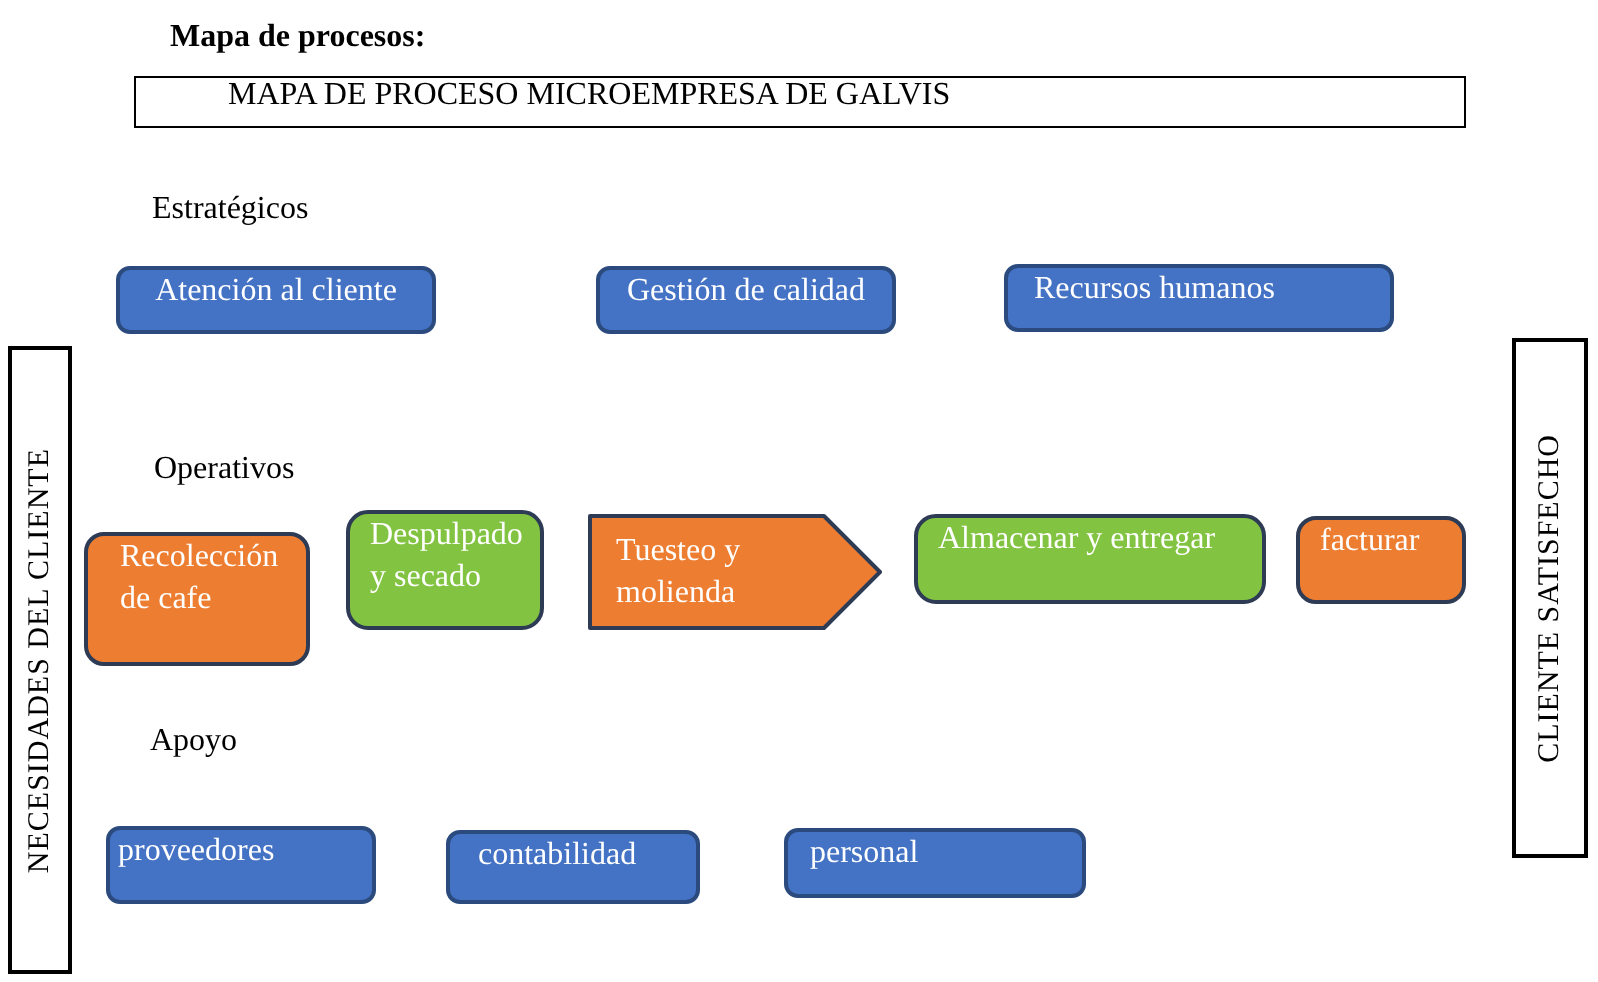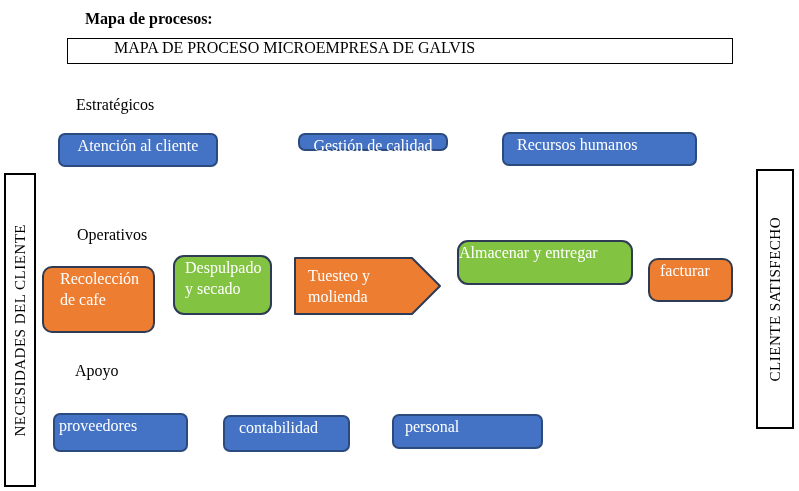--- a/index.html
+++ b/index.html
@@ -78,21 +78,21 @@
 
   <div class="abs title-box" style="left:67px; top:38px; width:666px; height:26px;">
     <span style="padding-left:46px;">MAPA DE PROCESO MICROEMPRESA DE GALVIS</span>
   </div>
 
   <div class="abs row-label" style="left:76px; top:96px;">Estratégicos</div>
 
   <div class="abs node blue center" style="left:58px; top:133px; width:160px; height:34px;">
     <span>Atención al cliente</span>
   </div>
-  <div class="abs node blue center" style="left:298px; top:133px; width:150px; height:18px;">
+  <div class="abs node blue center" style="left:298px; top:133px; width:150px; height:34px;">
     <span>Gestión de calidad</span>
   </div>
   <div class="abs node blue" style="left:502px; top:132px; width:195px; height:34px; padding-left:13px;">
     <span>Recursos humanos</span>
   </div>
 
   <div class="abs row-label" style="left:77px; top:226px;">Operativos</div>
 
   <div class="abs node orange" style="left:42px; top:266px; width:113px; height:67px; padding-left:16px;">
     <span>Recolección
@@ -105,21 +105,21 @@
   </div>
 
   <div class="abs arrow-wrap" style="left:294px; top:257px; width:148px; height:58px;">
     <svg width="148" height="58" viewBox="0 0 148 58">
       <polygon points="1,1 118,1 146,29 118,57 1,57" style="fill:var(--orange-fill); stroke:var(--dark-border); stroke-width:2;" stroke-linejoin="round"></polygon>
     </svg>
     <div class="arrow-label">Tuesteo y
 molienda</div>
   </div>
 
-  <div class="abs node green" style="left:457px; top:240px; width:176px; height:45px; ">
+  <div class="abs node green" style="left:457px; top:257px; width:176px; height:45px; padding-left:10px;">
     <span>Almacenar y entregar</span>
   </div>
 
   <div class="abs node orange" style="left:648px; top:258px; width:85px; height:44px; padding-left:10px;">
     <span>facturar</span>
   </div>
 
   <div class="abs row-label" style="left:75px; top:362px;">Apoyo</div>
 
   <div class="abs node blue" style="left:53px; top:413px; width:135px; height:39px; padding-left:4px;">

